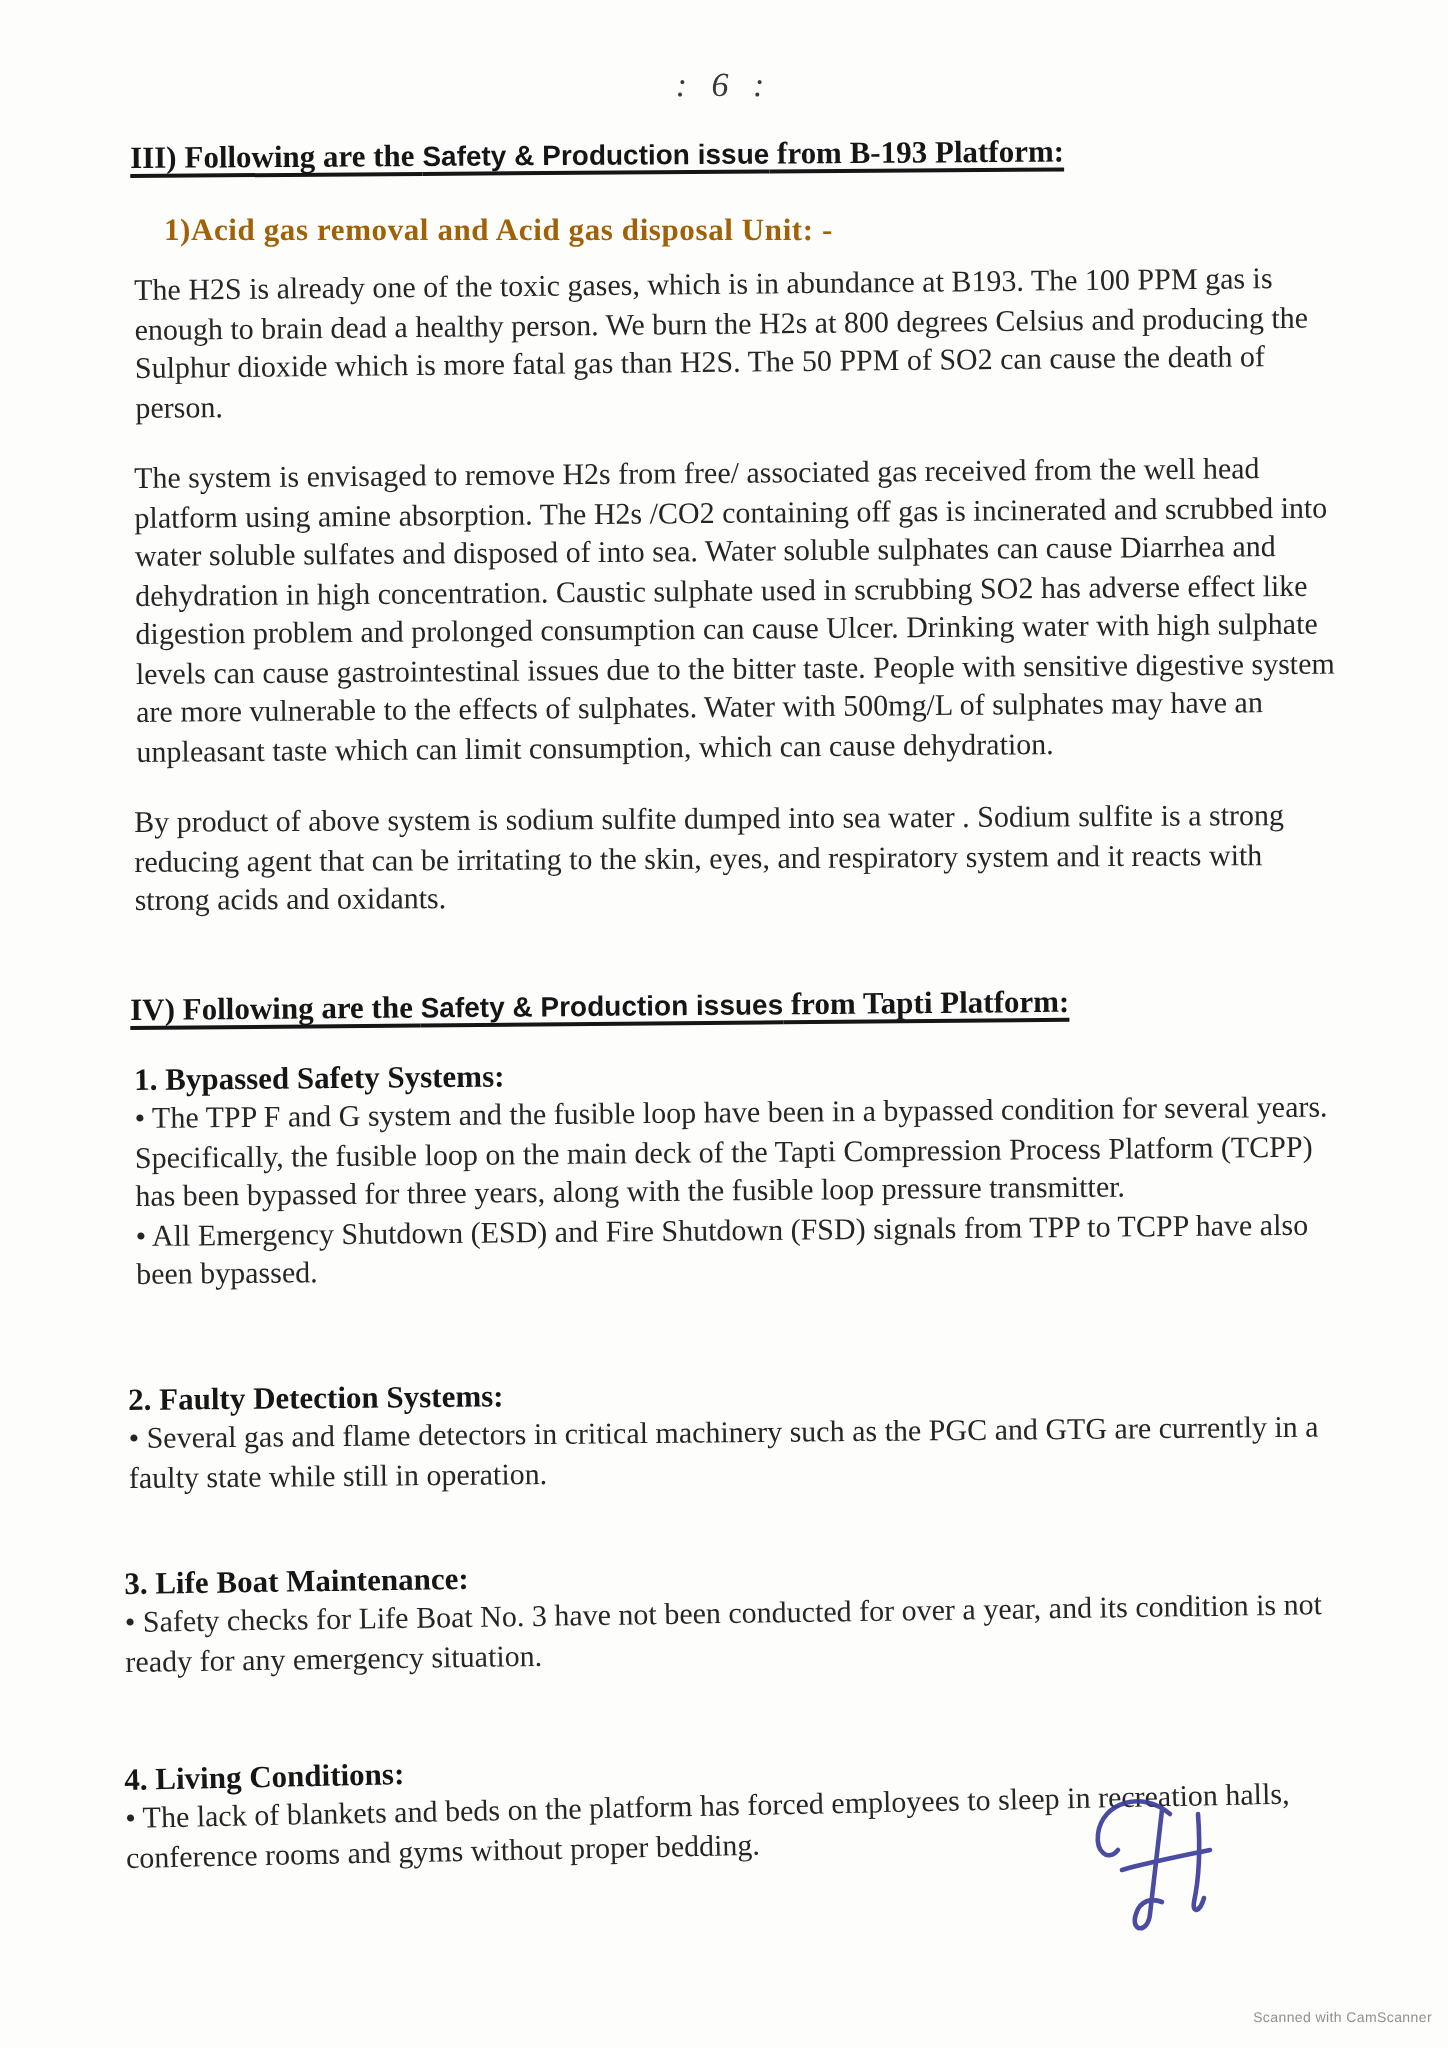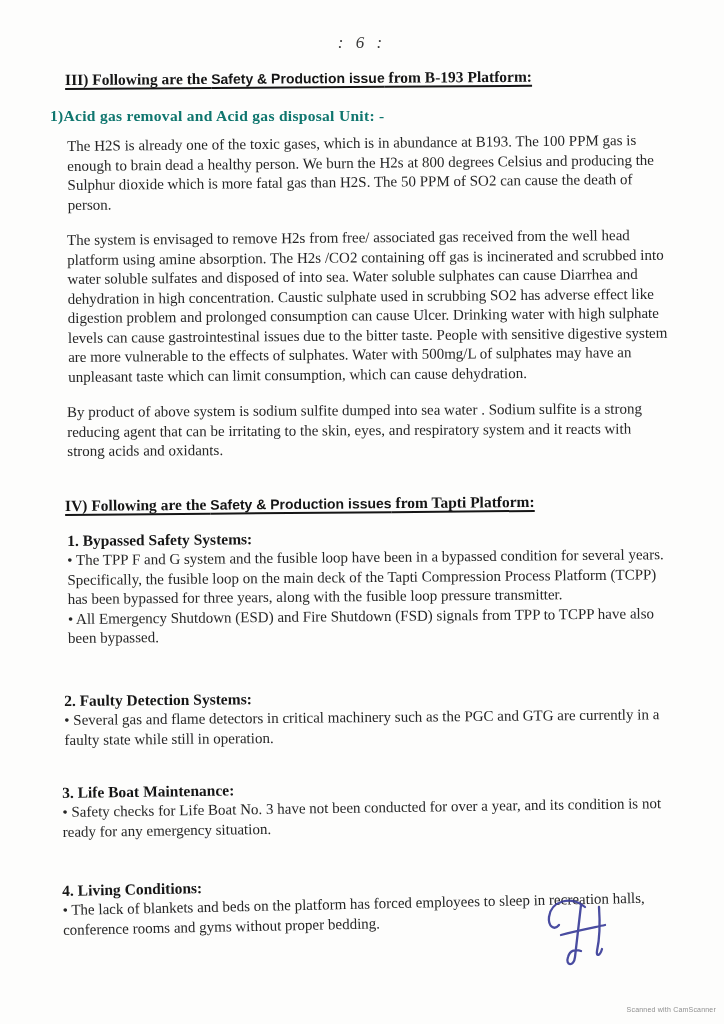--- a/index.html
+++ b/index.html
@@ -38,24 +38,24 @@
     transform-origin: left top;
   }
   .head .serif { font-family: "Liberation Serif", "DejaVu Serif", serif; }
   .head .sans  { font-family: "Liberation Sans", "DejaVu Sans", sans-serif; font-size: 14px; }
 
   .head-b193  { left: 65px; top: 71px;  transform: rotate(-0.4deg); }
   .head-tapti { left: 65px; top: 497px; transform: rotate(-0.5deg); }
 
   .subhead {
     position: absolute;
-    left: 50px; top: 107px;
+    left: 82px; top: 107px;
     font-weight: bold;
     font-size: 15.5px;
-    color: #0f766e;
+    color: #a16207;
     letter-spacing: 0.3px;
     text-align: right;
   }
 
   .body {
     font-size: 15px;
     line-height: 19.5px;
     color: #262626;
   }
 

